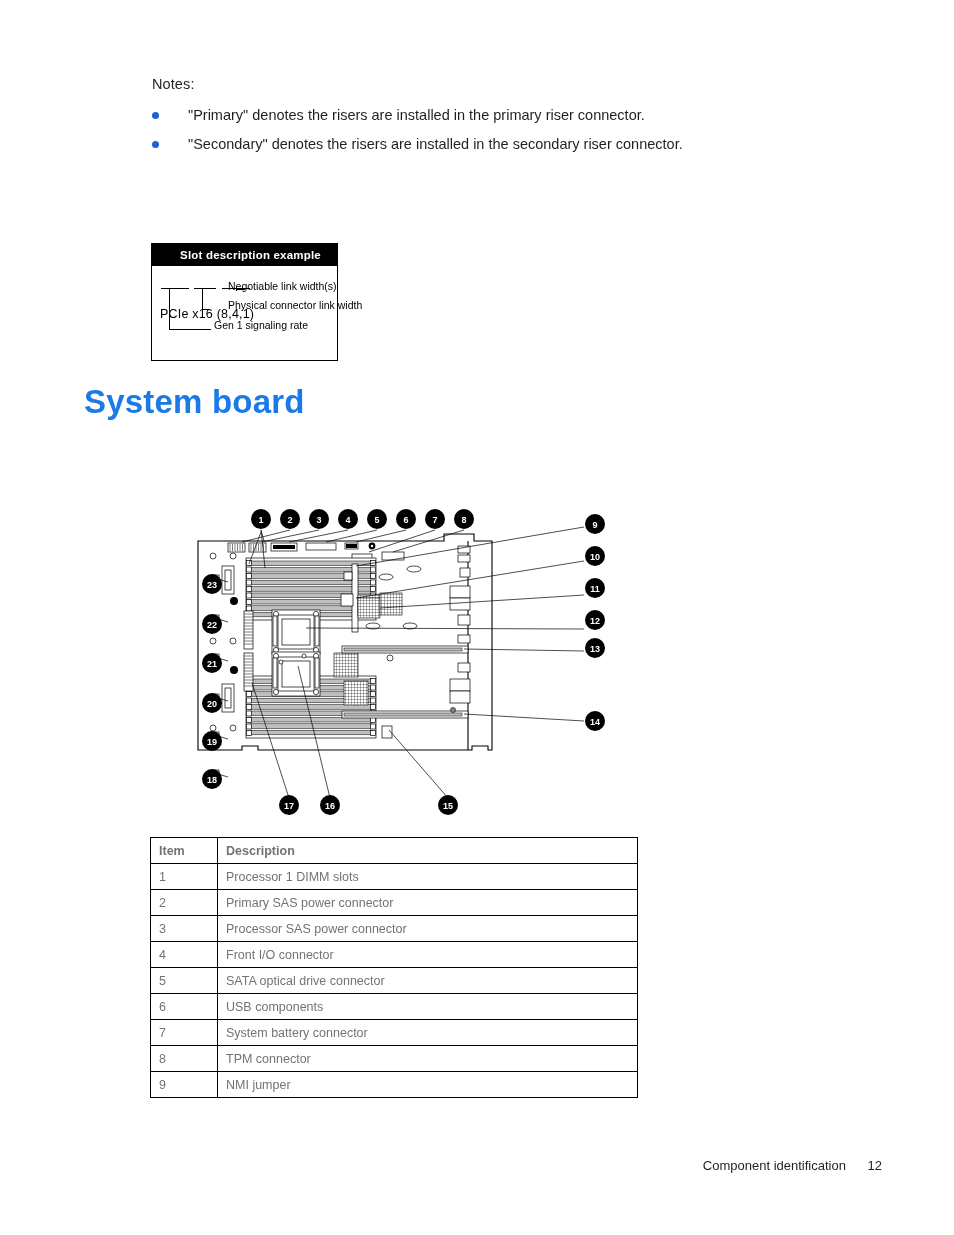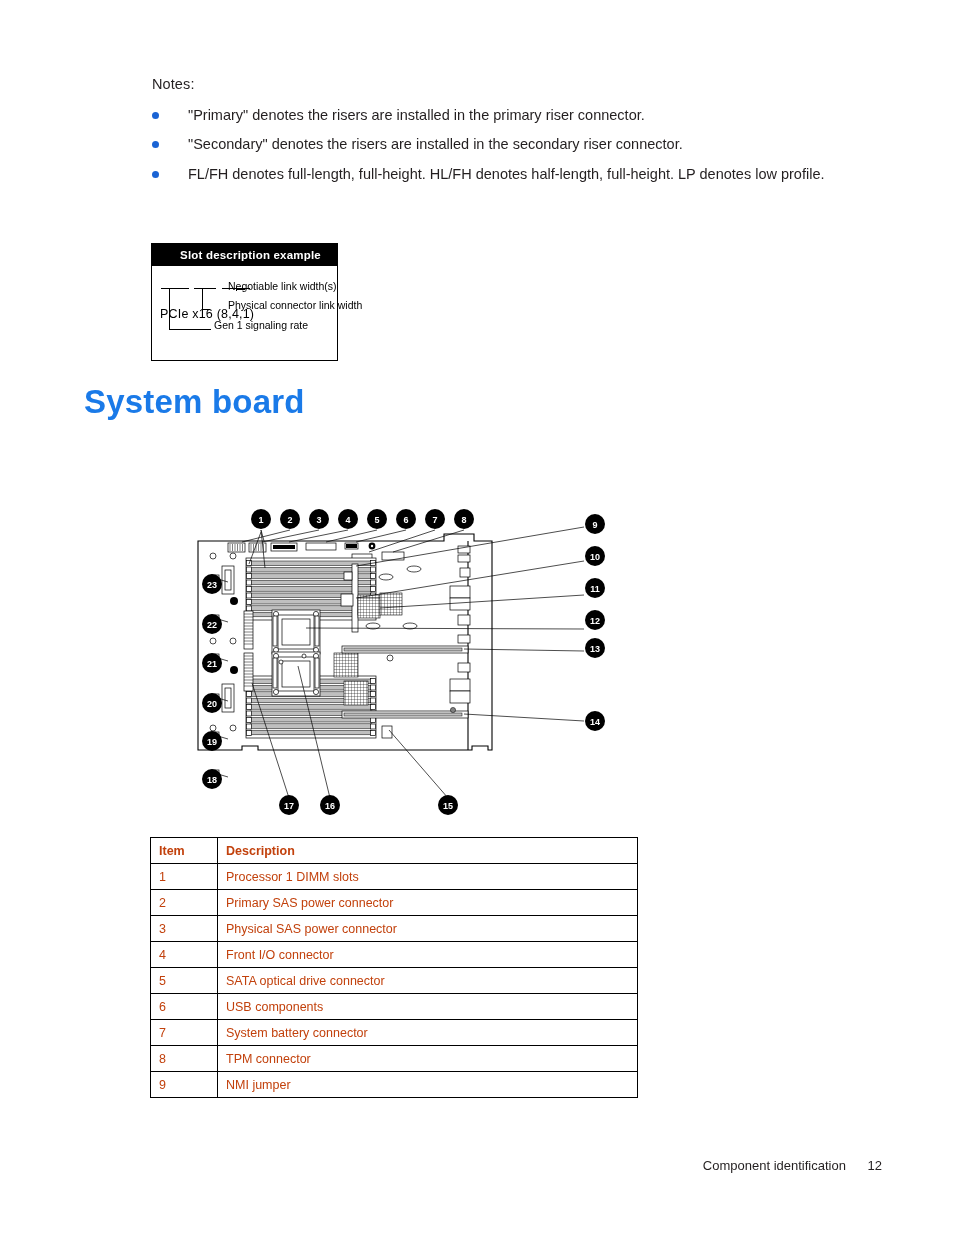--- a/index.html
+++ b/index.html
@@ -70,21 +70,21 @@
   }
 
   
   .figure{position:absolute;left:186px;top:498px;width:440px;height:325px;}
   .figure svg{display:block;}
 
   
   .tbl{
     position:absolute;left:150px;top:837px;
     width:488px;border-collapse:collapse;
-    font-size:12.5px;color:#c2410c;
+    font-size:12.5px;color:#737373;
   }
   .tbl th,.tbl td{
     border:1px solid #000;
     padding:5px 0 5px 8px;
     text-align:left;font-weight:normal;
     height:15px;vertical-align:middle;
   }
   .tbl th{font-weight:bold;font-size:12.5px;}
   .tbl .c-item{width:58px;}
 
@@ -103,24 +103,20 @@
 
   <div class="notes-label">Notes:</div>
 
   <div class="note-row" style="top:105px;">
     <span class="note-bullet"></span>
     <span class="note-text">"Primary" denotes the risers are installed in the primary riser connector.</span>
   </div>
   <div class="note-row" style="top:134px;">
     <span class="note-bullet"></span>
     <span class="note-text">"Secondary" denotes the risers are installed in the secondary riser connector.</span>
-  </div>
-  <div class="note-row" style="top:164px;">
-    <span class="note-bullet"></span>
-    <span class="note-text">FL/FH denotes full-length, full-height. HL/FH denotes half-length, full-height. LP denotes low profile.</span>
   </div>
 
   <div class="slotbox">
     <div class="slotbox-head">Slot description example</div>
     <div class="slotbox-body">
       <div class="slot-expr">PCIe x16 (8,4,1)</div>
 
       <div class="uline" style="left:9px;top:22px;width:28px;"></div>
       <div class="uline" style="left:42px;top:22px;width:22px;"></div>
       <div class="uline" style="left:70px;top:22px;width:28px;"></div>
@@ -498,21 +494,21 @@
       <tr>
         <td>1</td>
         <td>Processor 1 DIMM slots</td>
       </tr>
       <tr>
         <td>2</td>
         <td>Primary SAS power connector</td>
       </tr>
       <tr>
         <td>3</td>
-        <td>Physical SAS power connector</td>
+        <td>Processor SAS power connector</td>
       </tr>
       <tr>
         <td>4</td>
         <td>Front I/O connector</td>
       </tr>
       <tr>
         <td>5</td>
         <td>SATA optical drive connector</td>
       </tr>
       <tr>

